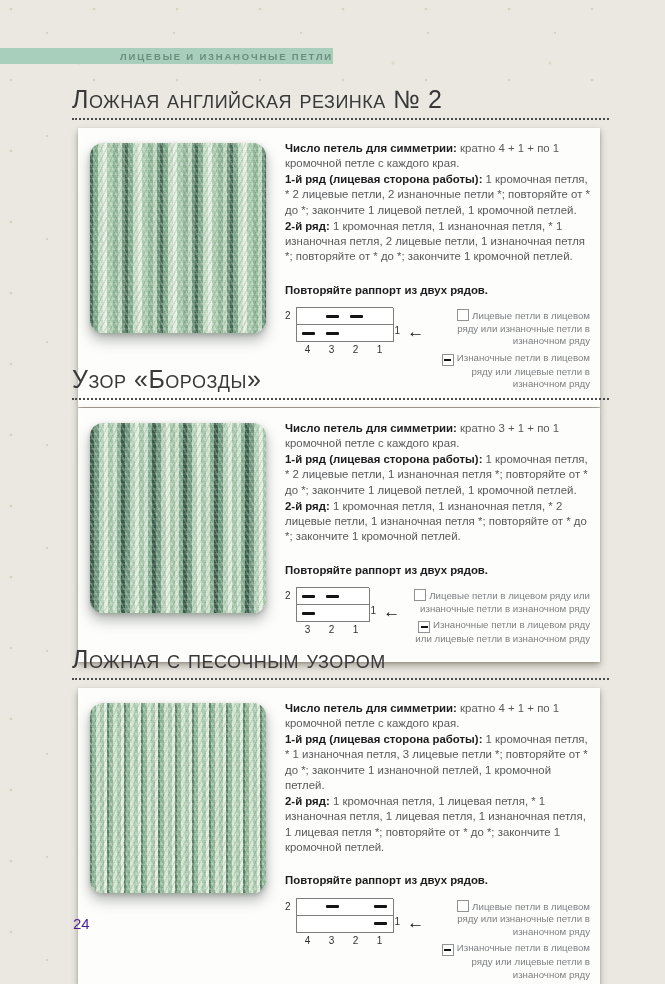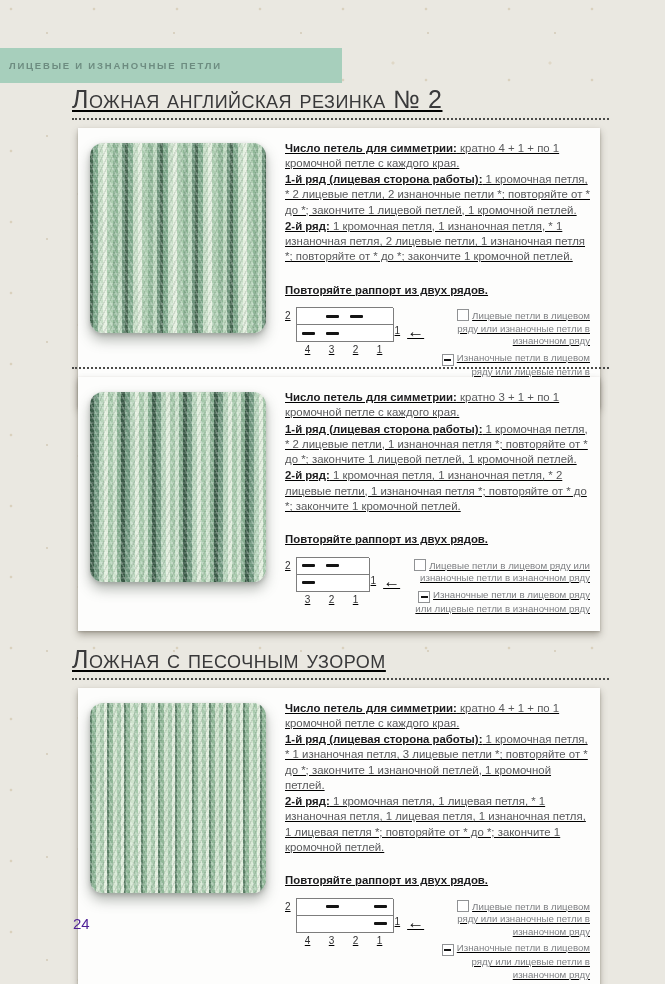--- a/index.html
+++ b/index.html
@@ -8,27 +8,27 @@
     font-family:"Liberation Sans",sans-serif;
     background-color:#eae8e1;
     background-image:
       radial-gradient(circle at 11px 9px, rgba(188,166,124,.35) 1px, transparent 1.7px),
       radial-gradient(circle at 47px 33px, rgba(170,150,110,.28) 1px, transparent 1.5px),
       radial-gradient(circle at 79px 63px, rgba(200,178,138,.30) 1.2px, transparent 1.9px),
       radial-gradient(circle at 29px 53px, rgba(160,140,100,.20) .8px, transparent 1.3px);
     background-size:83px 71px,127px 103px,157px 131px,61px 47px;
   }
   .chapter-bar{
-    position:absolute;left:0;top:48px;width:333px;height:35px;
-    background:#a7cfbc;display:flex;align-items:center;justify-content:flex-start;padding-left:9px;
+    position:absolute;left:0;top:48px;width:333px;height:16px;
+    background:#a7cfbc;display:flex;align-items:center;justify-content:flex-end;
   }
   .chapter-bar span{
     font-size:9.5px;font-weight:bold;letter-spacing:1.8px;color:#6d8c80;
   }
-  .section{position:absolute;left:72px;width:537px;text-decoration:underline;}
+  .section{position:absolute;left:72px;width:537px;}
   #sec0{top:86px}
   #sec1{top:366px}
   #sec2{top:646px}
   .sec-title{
     font-family:"Liberation Sans",sans-serif;
     font-variant:small-caps;font-weight:400;font-size:25px;color:#39393a;
     letter-spacing:.5px;margin:0 0 3px 0;line-height:1.1;
   }
   .dotline{border-bottom:2.5px dotted #4a4a48;height:1px;margin-bottom:8px;}
   .card{
@@ -140,20 +140,21 @@
         <div class="legend">
           <div class="litem"><span class="lbox"></span><span>Лицевые петли в лицевом ряду или изнаночные петли в изнаночном ряду</span></div>
           <div class="litem"><span class="lbox"><span class="ldash"></span></span><span>Изнаночные петли в лицевом ряду или лицевые петли в изнаночном ряду</span></div>
         </div>
       </div>
     </div>
   </div>
 </div>
 
 <div class="section" id="sec1">
+  <h2 class="sec-title">Узор «Борозды»</h2>
   <div class="dotline"></div>
   <div class="card">
     <div class="swatch tex s1"></div>
     <div class="tcol">
       <p class="desc"><b>Число петель для симметрии:</b><span> кратно 3 + 1 + по 1 кромочной петле с каждого края.</span></p>
       <p class="desc"><b>1-й ряд (лицевая сторона работы):</b><span> 1 кромочная петля, * 2 лицевые петли, 1 изнаночная петля *; повторяйте от * до *; закончите 1 лицевой петлей, 1 кромочной петлей.</span></p>
       <p class="desc"><b>2-й ряд:</b><span> 1 кромочная петля, 1 изнаночная петля, * 2 лицевые петли, 1 изнаночная петля *; повторяйте от * до *; закончите 1 кромочной петлей.</span></p>
       <p class="desc repeat-line"><b>Повторяйте раппорт из двух рядов.</b><span></span></p>
       <div class="chartrow">
         <div class="kchart">

